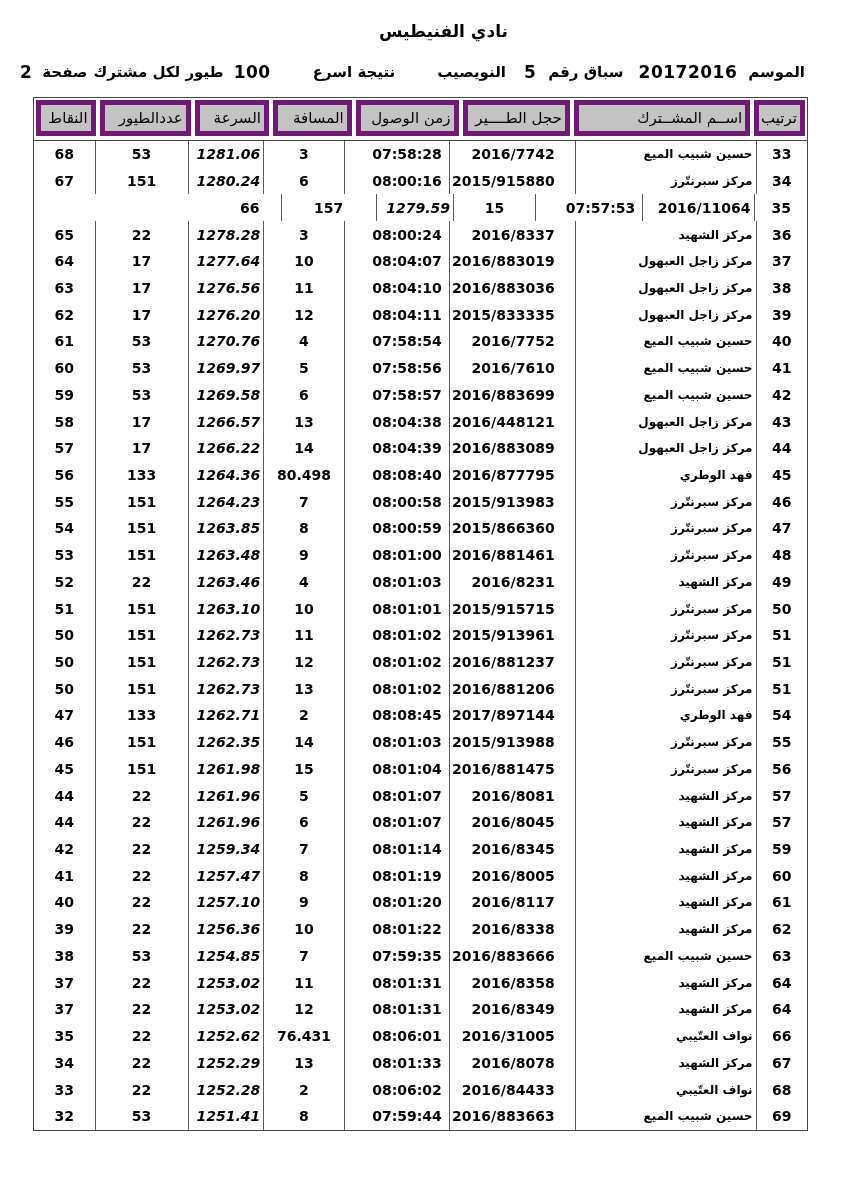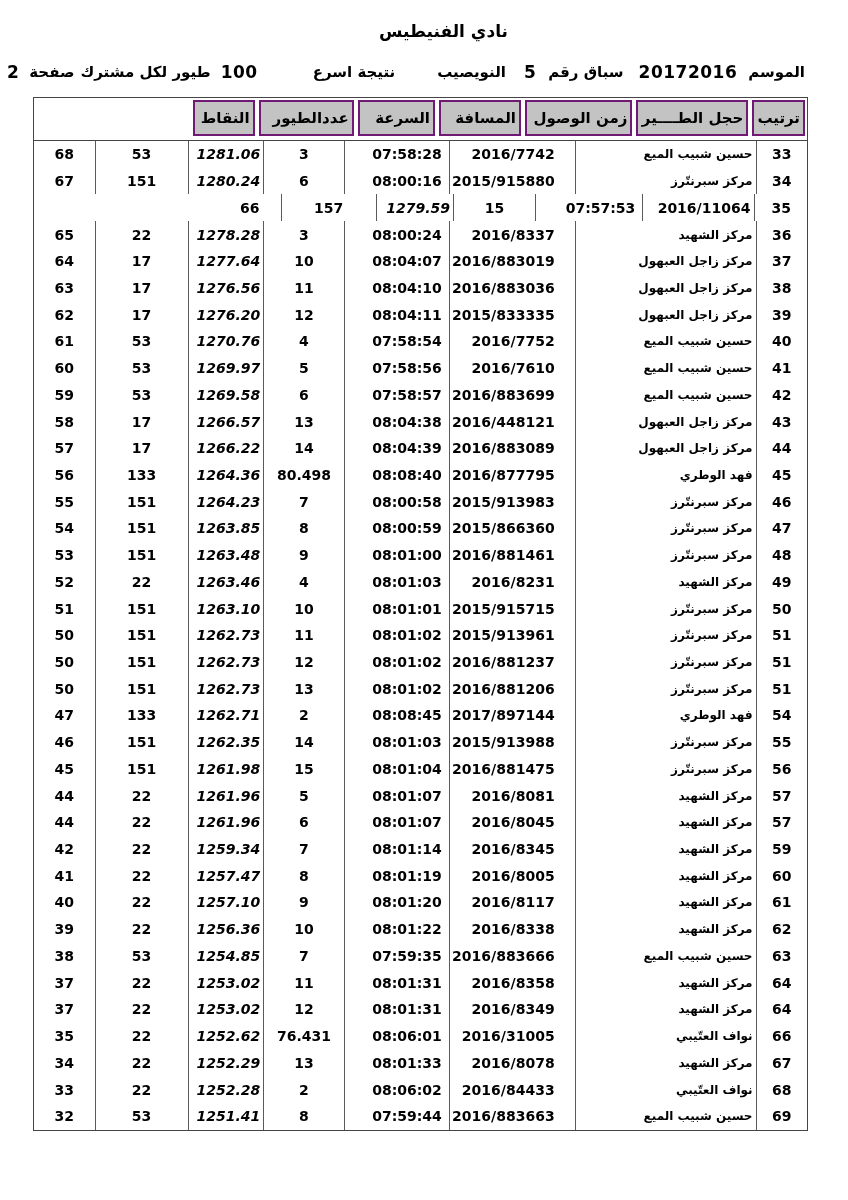--- a/index.html
+++ b/index.html
@@ -12,34 +12,34 @@
     position:absolute; top:21px; left:0; right:0;
     text-align:center; font-size:17px; font-weight:bold;margin-left:39px;
   }
   .info-line {
     position:absolute; top:62px; right:43px; left:30px;
     direction:rtl; display:flex; align-items:center;
     font-weight:bold; font-size:15px; white-space:nowrap;
   }
   .info-num { font-size:17px; letter-spacing:0.5px; }
   .g11{margin-left:11px}.g15{margin-left:15px}.g12{margin-left:12px}
-  .g18{margin-left:18px}.g42{margin-left:42px}.g55{margin-left:55px}
+  .g18{margin-left:18px}.g42{margin-left:42px}.g55{margin-left:42px}
   .g10{margin-left:10px}.g6{margin-left:6px}
 
   .results-table {
     position:absolute; top:97px; left:33px; width:775px; direction:rtl;
   }
   .thead {
     display:flex; height:44px;
     border:1px solid #454545; background:#ffffff;
   }
   .th {
-    background:#c3c3c3; border:2px solid #701a75;
+    background:#c3c3c3; border:5px solid #701a75;
     margin:2px 2px 4px 2px;
-    font-weight:bold; font-size:15px;
+    font-weight:normal; font-size:15px;
     display:flex; align-items:center; justify-content:flex-start;
     padding:0 3px; overflow:hidden; white-space:nowrap;
   }
   .tbody {
     border:1px solid #454545; border-top:none;
   }
   .tr { display:flex; height:26.72px; }
   .td {
     display:flex; align-items:center;
     font-weight:bold; font-size:14px;
@@ -75,20 +75,21 @@
   <span class="g55">نتيجة اسرع</span>
   <span class="info-num g10">100</span>
   <span class="g6">طيور لكل مشترك</span>
   <span class="g10">صفحة</span>
   <span class="info-num">2</span>
 </div>
 
 <div class="results-table">
   <div class="thead">
     <div class="th w-rank">ترتيب</div>
+    <div class="th w-name">اســم المشــترك</div>
     <div class="th w-ring">حجل الطــــير</div>
     <div class="th w-time">زمن الوصول</div>
     <div class="th w-distance">المسافة</div>
     <div class="th w-speed">السرعة</div>
     <div class="th w-birds">عددالطيور</div>
     <div class="th w-points">النقاط</div>
   </div>
   <div class="tbody">
       <div class="tr">
         <div class="td td-rank w-rank">33</div>

